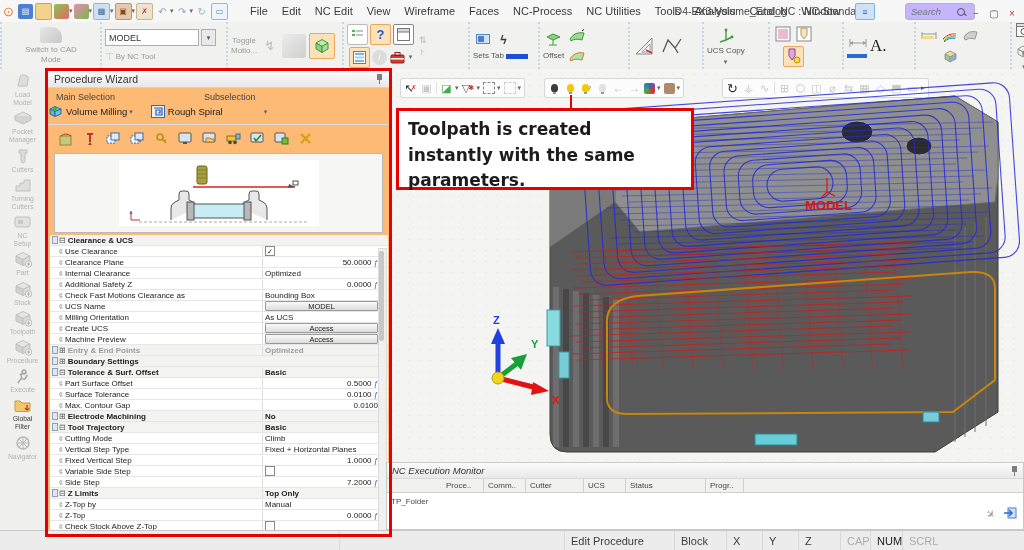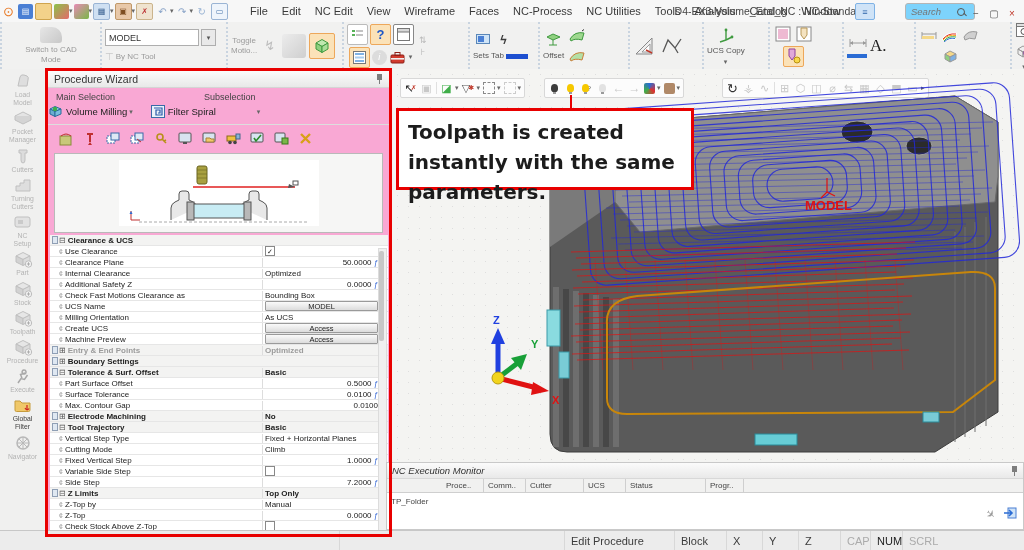--- a/index.html
+++ b/index.html
@@ -13,21 +13,21 @@
         justify-content:center;font-size:10px;flex:0 0 auto;}
   .caret{font-size:7px;color:#666;margin-left:-1px;}
   #menu-items{display:flex;margin-left:14px;}
   .menu{padding:0 7px;font-size:11px;color:#3a3a3a;cursor:default;}
   #win-title{position:absolute;left:640px;top:0;width:260px;height:22px;line-height:22px;
              text-align:center;font-size:10.5px;color:#444;}
   #mini-flag{position:absolute;left:855px;top:3px;width:18px;height:15px;background:#cfe3f7;
              border:1px solid #7fb2e5;border-radius:2px;display:flex;align-items:center;justify-content:center;
              font-size:9px;color:#2a62a8;}
   #searchbox{position:absolute;left:905px;top:3px;width:62px;height:15px;border:1px solid #b5b5b5;
-             border-radius:3px;background:#7dd3fc;display:flex;align-items:center;padding:0 3px;}
+             border-radius:3px;background:#c4b5fd;display:flex;align-items:center;padding:0 3px;}
   #searchbox input{border:none;outline:none;width:44px;font-size:9.5px;font-style:italic;color:#666;
              font-family:"Liberation Sans",sans-serif;background:transparent;}
   .mag{width:6px;height:6px;border:1.4px solid #555;border-radius:50%;position:relative;}
   .mag::after{content:"";position:absolute;left:5px;top:5px;width:4px;height:1.4px;background:#555;transform:rotate(45deg);}
   .winbtn{width:16px;height:16px;display:inline-flex;align-items:center;justify-content:center;
           font-size:10px;color:#555;margin-left:2px;}
   
   #ribbon{left:0;top:22px;width:1024px;height:47px;background:#f1f1f0;border-bottom:1px solid #d6d6d6;
           display:flex;align-items:stretch;overflow:hidden;}
   .rgroup{border-left:2px dotted #c9d4e0;display:flex;align-items:center;padding:2px 3px;gap:3px;flex:0 0 auto;}
@@ -43,21 +43,21 @@
   .col{display:flex;flex-direction:column;gap:2px;align-items:center;justify-content:center;}
   .rowx{display:flex;gap:2px;align-items:center;}
   
   #sidebar{left:0;top:69px;width:46px;height:481px;background:#f0f0ef;border-right:1px solid #e2e2e2;
            display:flex;flex-direction:column;align-items:center;padding-top:3px;box-sizing:border-box;}
   .side-item{display:flex;flex-direction:column;align-items:center;margin-bottom:2px;width:46px;}
   .side-item svg{display:block;}
   .side-label{font-size:6.8px;color:#b3b3b3;text-align:center;line-height:1.2;margin-top:1px;}
   .side-item.active .side-label{color:#3c3c3c;}
   
-  #wizard{left:47px;top:69px;width:343px;height:467px;background:#f9a8d4;border:1px solid #c9c9c9;box-sizing:border-box;}
+  #wizard{left:47px;top:69px;width:343px;height:467px;background:#fdba74;border:1px solid #c9c9c9;box-sizing:border-box;}
   #wiz-title{height:17px;background:linear-gradient(#fdfdfd,#e8e8e8);border-bottom:1px solid #d4d4d4;
              font-size:10.5px;color:#333;display:flex;align-items:center;padding:0 6px;justify-content:space-between;}
   .pin{width:7px;height:10px;position:relative;}
   .pin::before{content:"";position:absolute;left:1px;top:0;width:5px;height:6px;background:#7d7d7d;}
   .pin::after{content:"";position:absolute;left:3px;top:6px;width:1px;height:4px;background:#7d7d7d;}
   #wiz-sel-labels{display:flex;font-size:9px;color:#444;padding:4px 8px 1px 8px;}
   #wiz-sel-labels span:first-child{width:148px;}
   #wiz-combos{display:flex;align-items:center;padding:2px 0;gap:0;}
   .wcombo{display:flex;align-items:center;gap:3px;font-size:9.5px;color:#222;}
   #wiz-iconrow{display:flex;align-items:center;gap:9px;padding:6px 10px 5px 10px;border-top:1px solid #dddddd;margin-top:4px;}
@@ -96,21 +96,21 @@
   #viewport{left:392px;top:69px;width:632px;height:393px;background:#f4f4f2;
             background-image:radial-gradient(#dedede 0.8px,transparent 0.8px);background-size:11px 11px;}
   .vtb{position:absolute;background:#fcfcfc;border:1px solid #d8d8d8;border-radius:2px;height:18px;
        display:flex;align-items:center;padding:0 3px;gap:3px;}
   .vic{font-size:11px;color:#444;display:flex;align-items:center;justify-content:center;width:13px;height:14px;}
   .vic.dim{color:#c8c8c8;}
   .vsep{width:1px;height:12px;background:#e0e0e0;}
   .bulb{width:7px;height:8px;border-radius:50% 50% 42% 42%;position:relative;}
   .bulb::after{content:"";position:absolute;left:2px;top:8px;width:3px;height:2px;background:#9a9a9a;}
   #callout{left:4px;top:39px;width:298px;height:82px;background:#fff;border:3px solid #e80000;
-           box-sizing:border-box;padding:6px 9px;font-size:20px;font-weight:600;color:#1c1c1c;
+           box-sizing:border-box;padding:6px 9px;font-size:17px;font-weight:600;color:#1c1c1c;
            line-height:1.5;font-family:"DejaVu Sans",sans-serif;z-index:30;}
   #leader{left:178px;top:26px;width:2px;height:14px;background:#e80000;z-index:29;}
   
   #monitor{left:386px;top:462px;width:638px;height:68px;background:#fff;border:1px solid #c9c9c9;box-sizing:border-box;}
   #mon-title{height:15px;background:linear-gradient(#fbfbfb,#e9e9e9);border-bottom:1px solid #d8d8d8;
              display:flex;align-items:center;justify-content:space-between;padding:0 5px;font-size:9.5px;color:#333;font-style:italic;}
   #mon-cols{display:flex;height:13px;background:#f1f1f0;border-bottom:1px solid #cfcfcf;}
   .mcol{border-right:1px solid #cfcfcf;font-size:8px;color:#444;display:flex;align-items:center;padding:0 4px;
         box-sizing:border-box;}
   #mon-actions{position:absolute;right:6px;bottom:6px;display:flex;gap:8px;align-items:center;}
@@ -528,21 +528,21 @@
             <circle cx="7" cy="4" r="2.2" fill="#3fae49"></circle>
           </svg>
         <span>Volume Milling</span>
         <span class="caret">▾</span>
       </span>
       <span class="wcombo" style="margin-left:18px;">
         <svg width="14" height="13">
             <rect x="0.5" y="0.5" width="13" height="12" fill="#eaf2fa" stroke="#3a6aa8"></rect>
             <path d="M3,3 h8 v7 h-6 v-5 h4 v3 h-2" fill="none" stroke="#2a58a8" stroke-width="1.2"></path>
           </svg>
-        <span>Filter Spiral</span>
+        <span>Rough Spiral</span>
         <span class="caret" style="margin-left:38px;">▾</span>
       </span>
     </div>
     <div id="wiz-iconrow">
       <span class="wic">
           <svg width="14" height="14">
             <rect x="1" y="4" width="11" height="9" fill="#c8c87a" stroke="#8a8a3a"></rect>
             <path d="M2,4 q5,-4 10,0" stroke="#c03030" fill="none"></path>
           </svg>
         </span>
@@ -740,27 +740,27 @@
           </div>
           <div class="trow grp">
             <span class="gut">
               <span class="minipin"></span>
             </span>
             <span class="pname"><span class="ebox">⊟</span>Tool Trajectory</span>
             <span class="pval">Basic</span>
           </div>
           <div class="trow">
             <span class="gut"></span>
+            <span class="pname"><span class="pfx">¢</span>Cutting Mode</span>
+            <span class="pval">Climb</span>
+          </div>
+          <div class="trow">
+            <span class="gut"></span>
             <span class="pname"><span class="pfx">¢</span>Vertical Step Type</span>
             <span class="pval">Fixed + Horizontal Planes</span>
-          </div>
-          <div class="trow">
-            <span class="gut"></span>
-            <span class="pname"><span class="pfx">¢</span>Cutting Mode</span>
-            <span class="pval">Climb</span>
           </div>
           <div class="trow">
             <span class="gut"></span>
             <span class="pname"><span class="pfx">¢</span>Fixed Vertical Step</span>
             <span class="pval num">1.0000<span class="fx">ƒ</span></span>
           </div>
           <div class="trow">
             <span class="gut"></span>
             <span class="pname"><span class="pfx">¢</span>Variable Side Step</span>
             <span class="pval">

